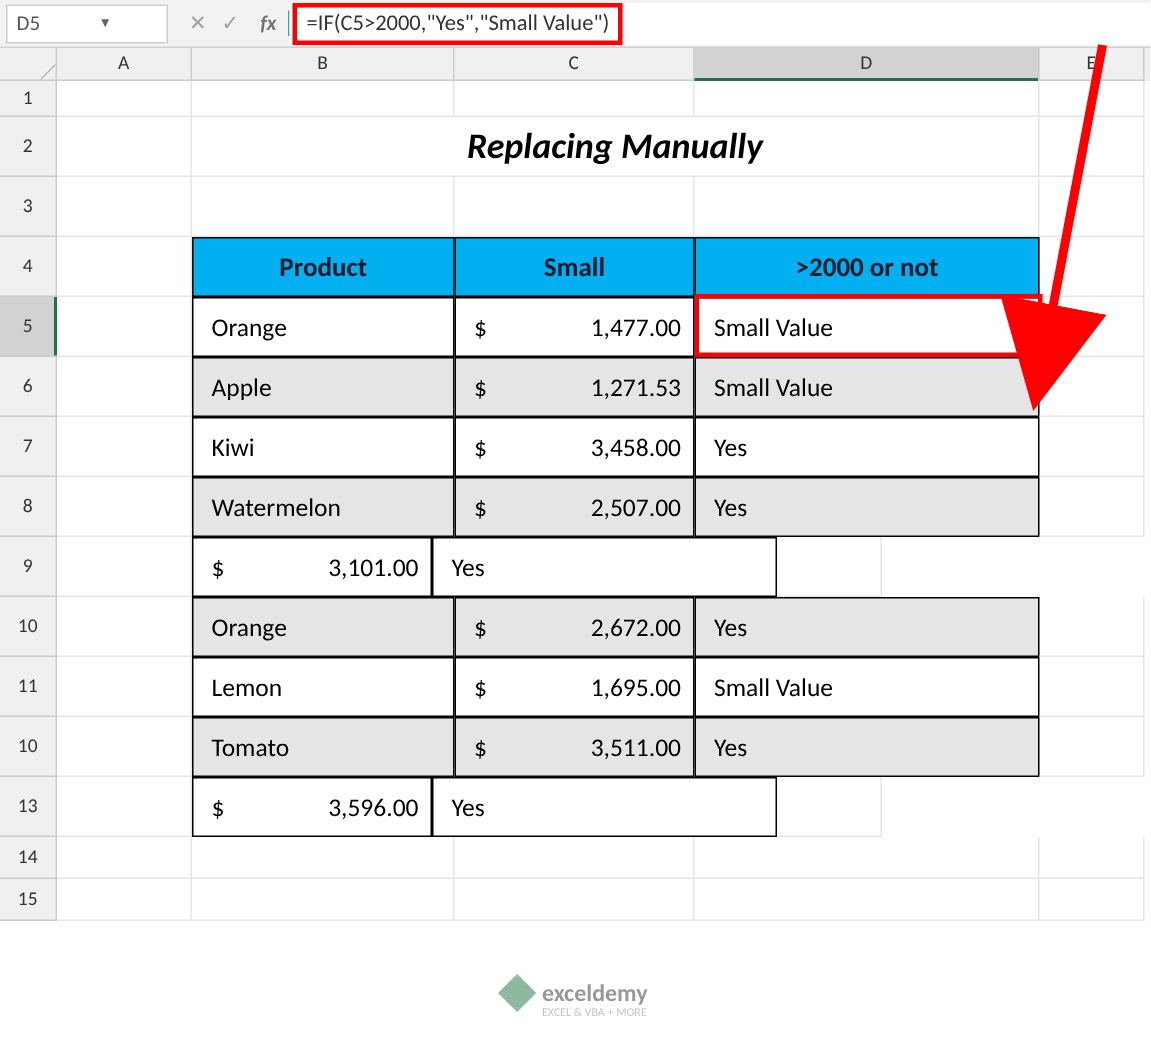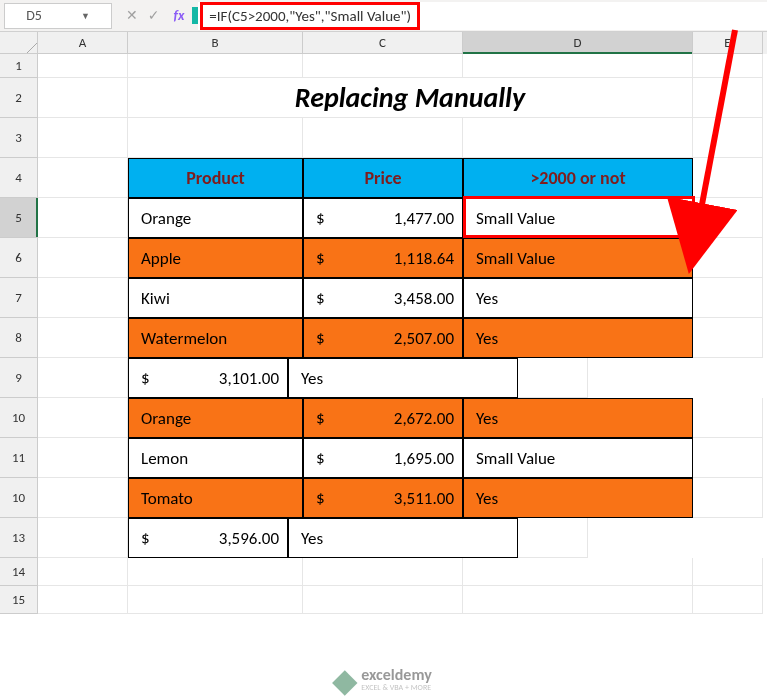--- a/index.html
+++ b/index.html
@@ -21,28 +21,28 @@
   }
   .name-box {
     width: 108px;
     height: 26px;
     background: #fff;
     border: 1px solid #ccc;
     margin: 0 4px;
     padding: 2px 6px;
     display: flex;
     align-items: center;
-    justify-content: center;
+    justify-content: flex-start;
     color: #555;
     gap: 39px;
   }
   .name-box .dd { font-size: 9px; color: #666; }
   .fb-icons { display: flex; align-items: center; gap: 10px; padding: 0 10px; color: #a0a0a0; }
   .fb-icons span { cursor: pointer; }
-  .fx-label { font-style: italic; color: #8b5cf6; padding: 0 8px 0 4px; border-right: 6px solid #14b8a6; font-weight: bold; }
+  .fx-label { font-style: italic; color: #737373; padding: 0 8px 0 4px; border-right: 1px solid #14b8a6; font-weight: bold; }
   .formula-input-wrap {
     flex: 1;
     height: 28px;
     background: #fff;
     display: flex;
     align-items: center;
     padding: 0 2px;
   }
   .formula-input {
     border: 3px solid #ff0000;
@@ -75,32 +75,32 @@
   .row-h { height: 40px; border-right: 1px solid #ccc; border-bottom: 1px solid #ccc; display:flex; align-items:center; justify-content:center; font-size:13px; background:#f0f0f0; color:#333; position:relative;}
   .row-h.r1 { height: 24px; }
   .row-h.r14, .row-h.r15 { height: 28px; }
   .row-h.selected { background:#d2d2d2; }
   .row-h.selected::after{content:'';position:absolute;right:-1px;top:0;bottom:0;width:2px;background:#217346;}
   .cells { flex:1; position:relative; }
   .cell-row { display:flex; height:40px; }
   .cell-row.r1 { height:24px; }
   .cell-row.r14, .cell-row.r15 { height:28px; }
   .cell { border-right:1px solid #e6e6e6; border-bottom:1px solid #e6e6e6; padding: 4px 8px; display:flex; align-items:center; font-size:17px; color:#000; }
-  .title-cell { justify-content:center; font-size:28px; font-weight:bold; font-style:italic; }
-  .table-header { background: #00b0f0; color:#7f1d1d; font-weight:bold; justify-content:center; border:1px solid #000 !important; font-size:18px; }
+  .title-cell { justify-content:center; font-size:24px; font-weight:bold; font-style:italic; }
+  .table-header { background: #00b0f0; color:#0f172a; font-weight:bold; justify-content:center; border:1px solid #000 !important; font-size:18px; }
   .data-cell { border:1px solid #000 !important;padding-left:12px; }
-  .alt-row { background: #f97316; }
+  .alt-row { background: #e5e5e5; }
   .price-cell { justify-content: space-between; }
   .selected-cell-border {
     position:absolute;
     border:3px solid #ff0000;
     pointer-events:none;
   }
   .arrow-svg { position:absolute; pointer-events:none; z-index:50; }
-  .watermark { position:absolute; left:50%; transform:translateX(-50%); bottom:6px; display:flex; align-items:flex-end; gap:8px; opacity:0.5; }
+  .watermark { position:absolute; left:50%; transform:translateX(-50%); bottom:18px; display:flex; align-items:flex-start; gap:8px; opacity:0.5; }
   .watermark .logo-sq { width:18px; height:18px; background:#217346; transform:rotate(45deg); }
   .watermark .txt { font-size:16px; color:#333; font-weight:600; }
   .watermark .sub { font-size:8px; color:#888; display:block; margin-top:-2px; }
 </style>
 </head>
 <body>
 
 <div class="formula-bar">
   <div class="name-box">
     <span>D5</span>
@@ -164,42 +164,42 @@
         <div class="cell col-A"></div>
         <div class="cell col-B"></div>
         <div class="cell col-C"></div>
         <div class="cell col-D"></div>
         <div class="cell col-E"></div>
       </div>
 
     <div class="cell-row">
       <div class="cell col-A"></div>
       <div class="cell col-B table-header">Product</div>
-      <div class="cell col-C table-header">Price</div>
+      <div class="cell col-C table-header">Small</div>
       <div class="cell col-D table-header">&gt;2000 or not</div>
       <div class="cell col-E"></div>
     </div>
 
     <div id="data-rows">
         <div class="cell-row">
           <div class="cell col-A"></div>
           <div class="cell col-B data-cell ">Orange</div>
           <div class="cell col-C data-cell price-cell ">
             <span>$</span>
             <span>1,477.00</span>
           </div>
           <div class="cell col-D data-cell ">Small Value</div>
           <div class="cell col-E"></div>
         </div>
         <div class="cell-row">
           <div class="cell col-A"></div>
           <div class="cell col-B data-cell alt-row">Apple</div>
           <div class="cell col-C data-cell price-cell alt-row">
             <span>$</span>
-            <span>1,118.64</span>
+            <span>1,271.53</span>
           </div>
           <div class="cell col-D data-cell alt-row">Small Value</div>
           <div class="cell col-E"></div>
         </div>
         <div class="cell-row">
           <div class="cell col-A"></div>
           <div class="cell col-B data-cell ">Kiwi</div>
           <div class="cell col-C data-cell price-cell ">
             <span>$</span>
             <span>3,458.00</span>

